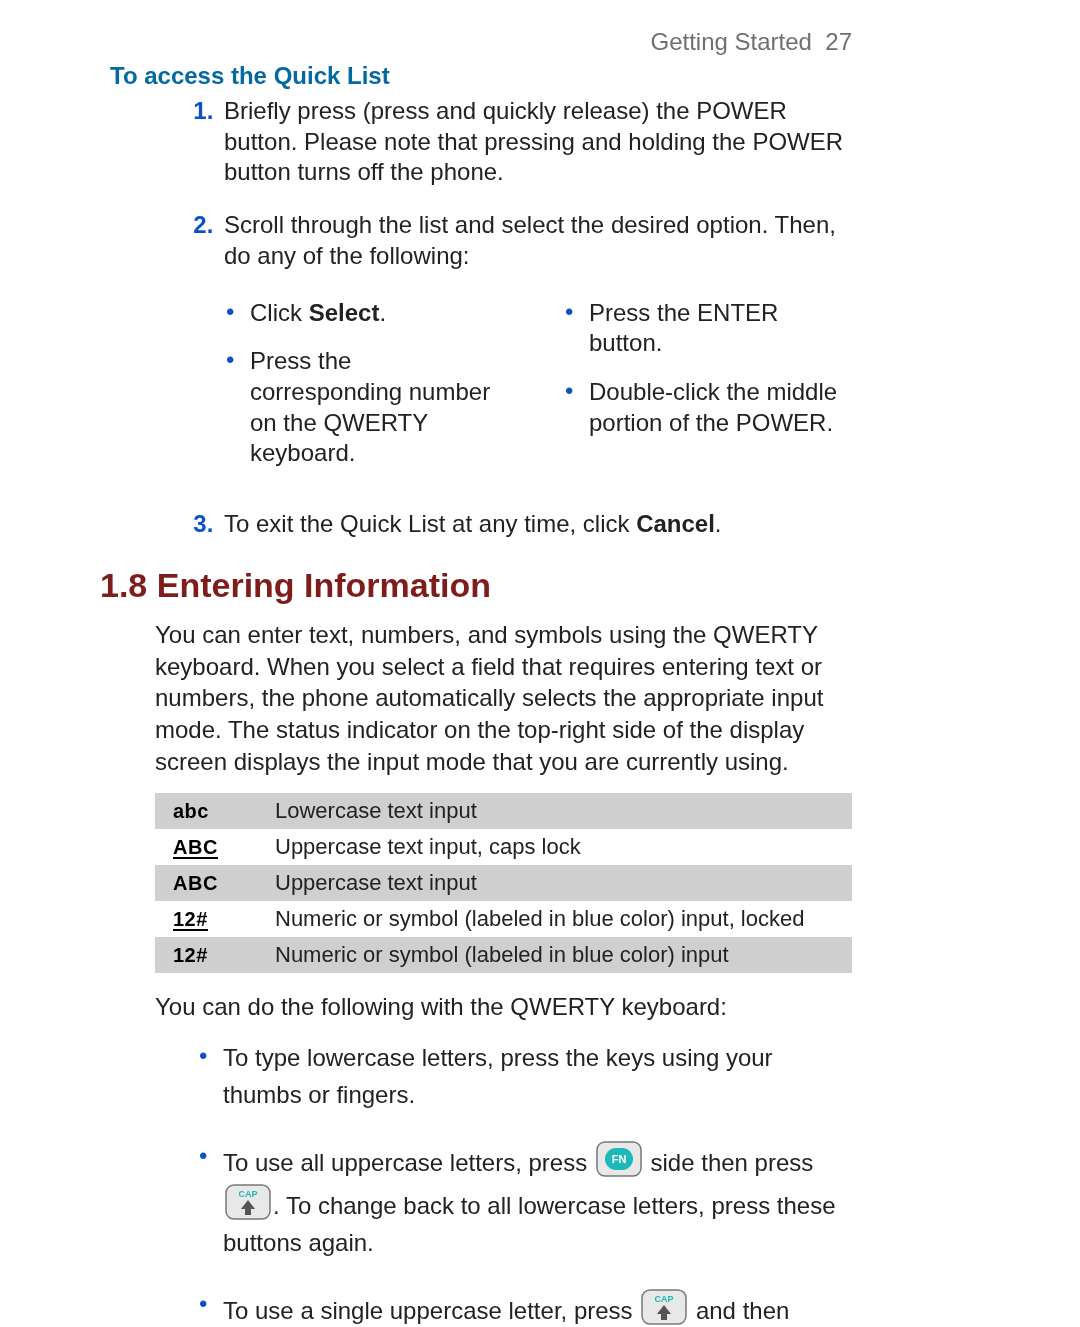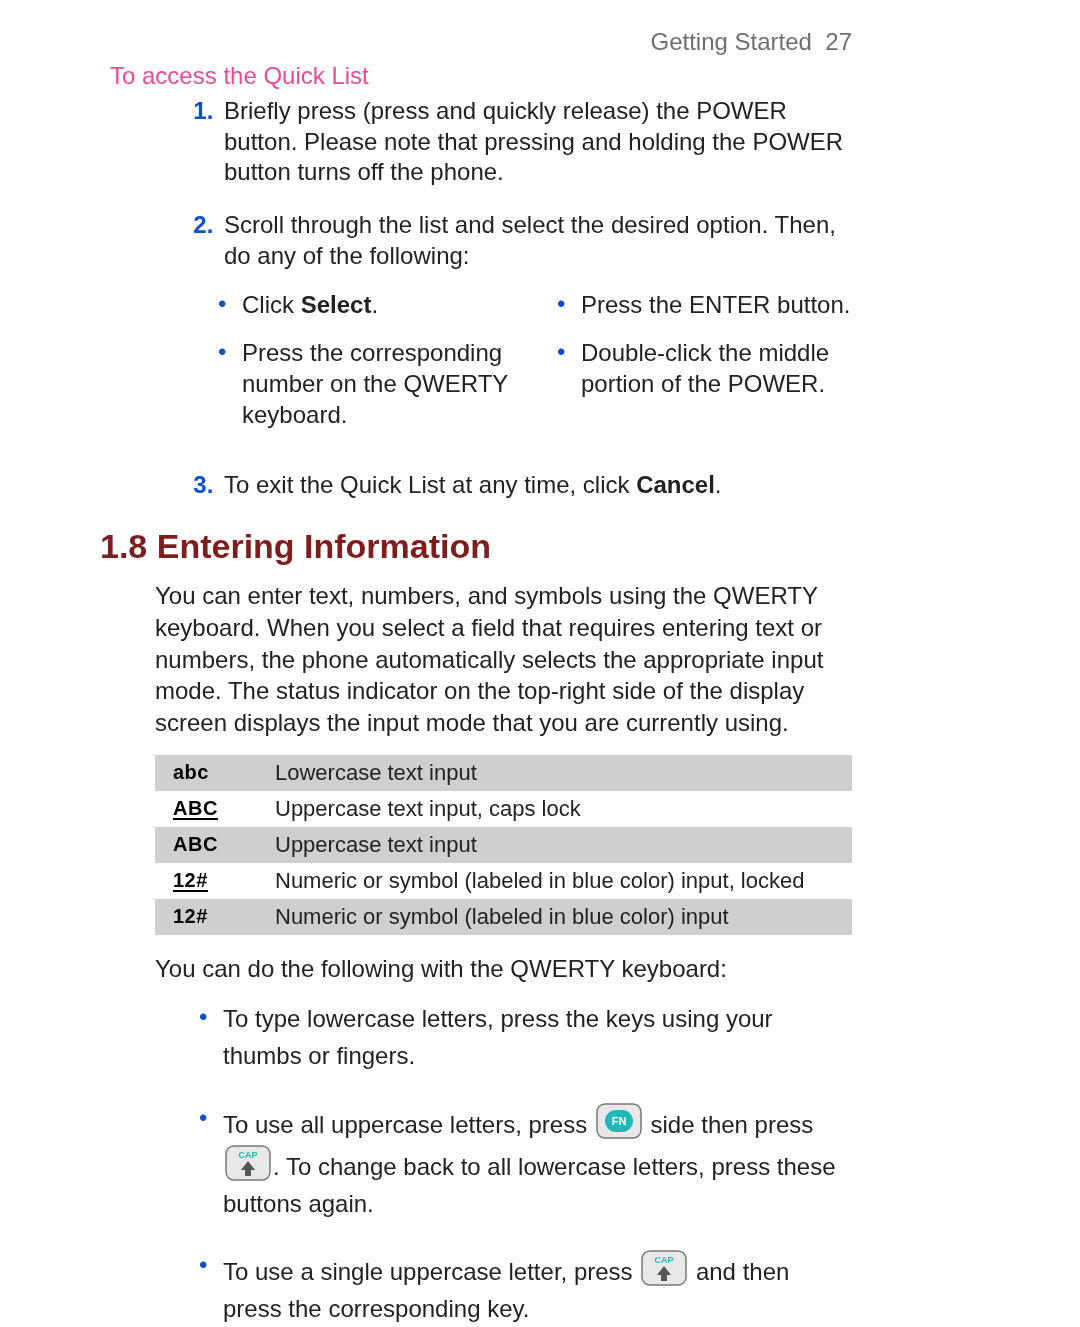--- a/index.html
+++ b/index.html
@@ -15,22 +15,22 @@
     width: 932px;
     padding: 28px 80px 60px 100px;
   }
   .running-head {
     text-align: right;
     color: #6f6f6f;
     font-size: 24px;
     margin-bottom: 6px;
   }
   .sub-head {
-    color: #ec4899;
-    font-weight: 400;
+    color: #0369a1;
+    font-weight: 700;
     font-size: 24px;
     margin: 4px 0 6px 10px;
   }
   ol.steps {
     margin: 0 0 0 60px;
     padding: 0 0 0 60px;
     font-size: 24px;
     line-height: 1.28;
   }
   ol.steps > li {
@@ -42,21 +42,21 @@
     color: #0a52c7;
   }
   .two-col {
     display: flex;
     gap: 40px;
     margin: 18px 0 18px -10px;
   }
   .col { flex: 1; }
   ul.dots {
     list-style: none;
-    margin: 0;
+    margin: 8px;
     padding: 0;
   }
   ul.dots > li {
     position: relative;
     padding-left: 28px;
     margin: 0 0 18px 0;
     font-size: 24px;
     line-height: 1.28;
   }
   ul.dots > li::before {

